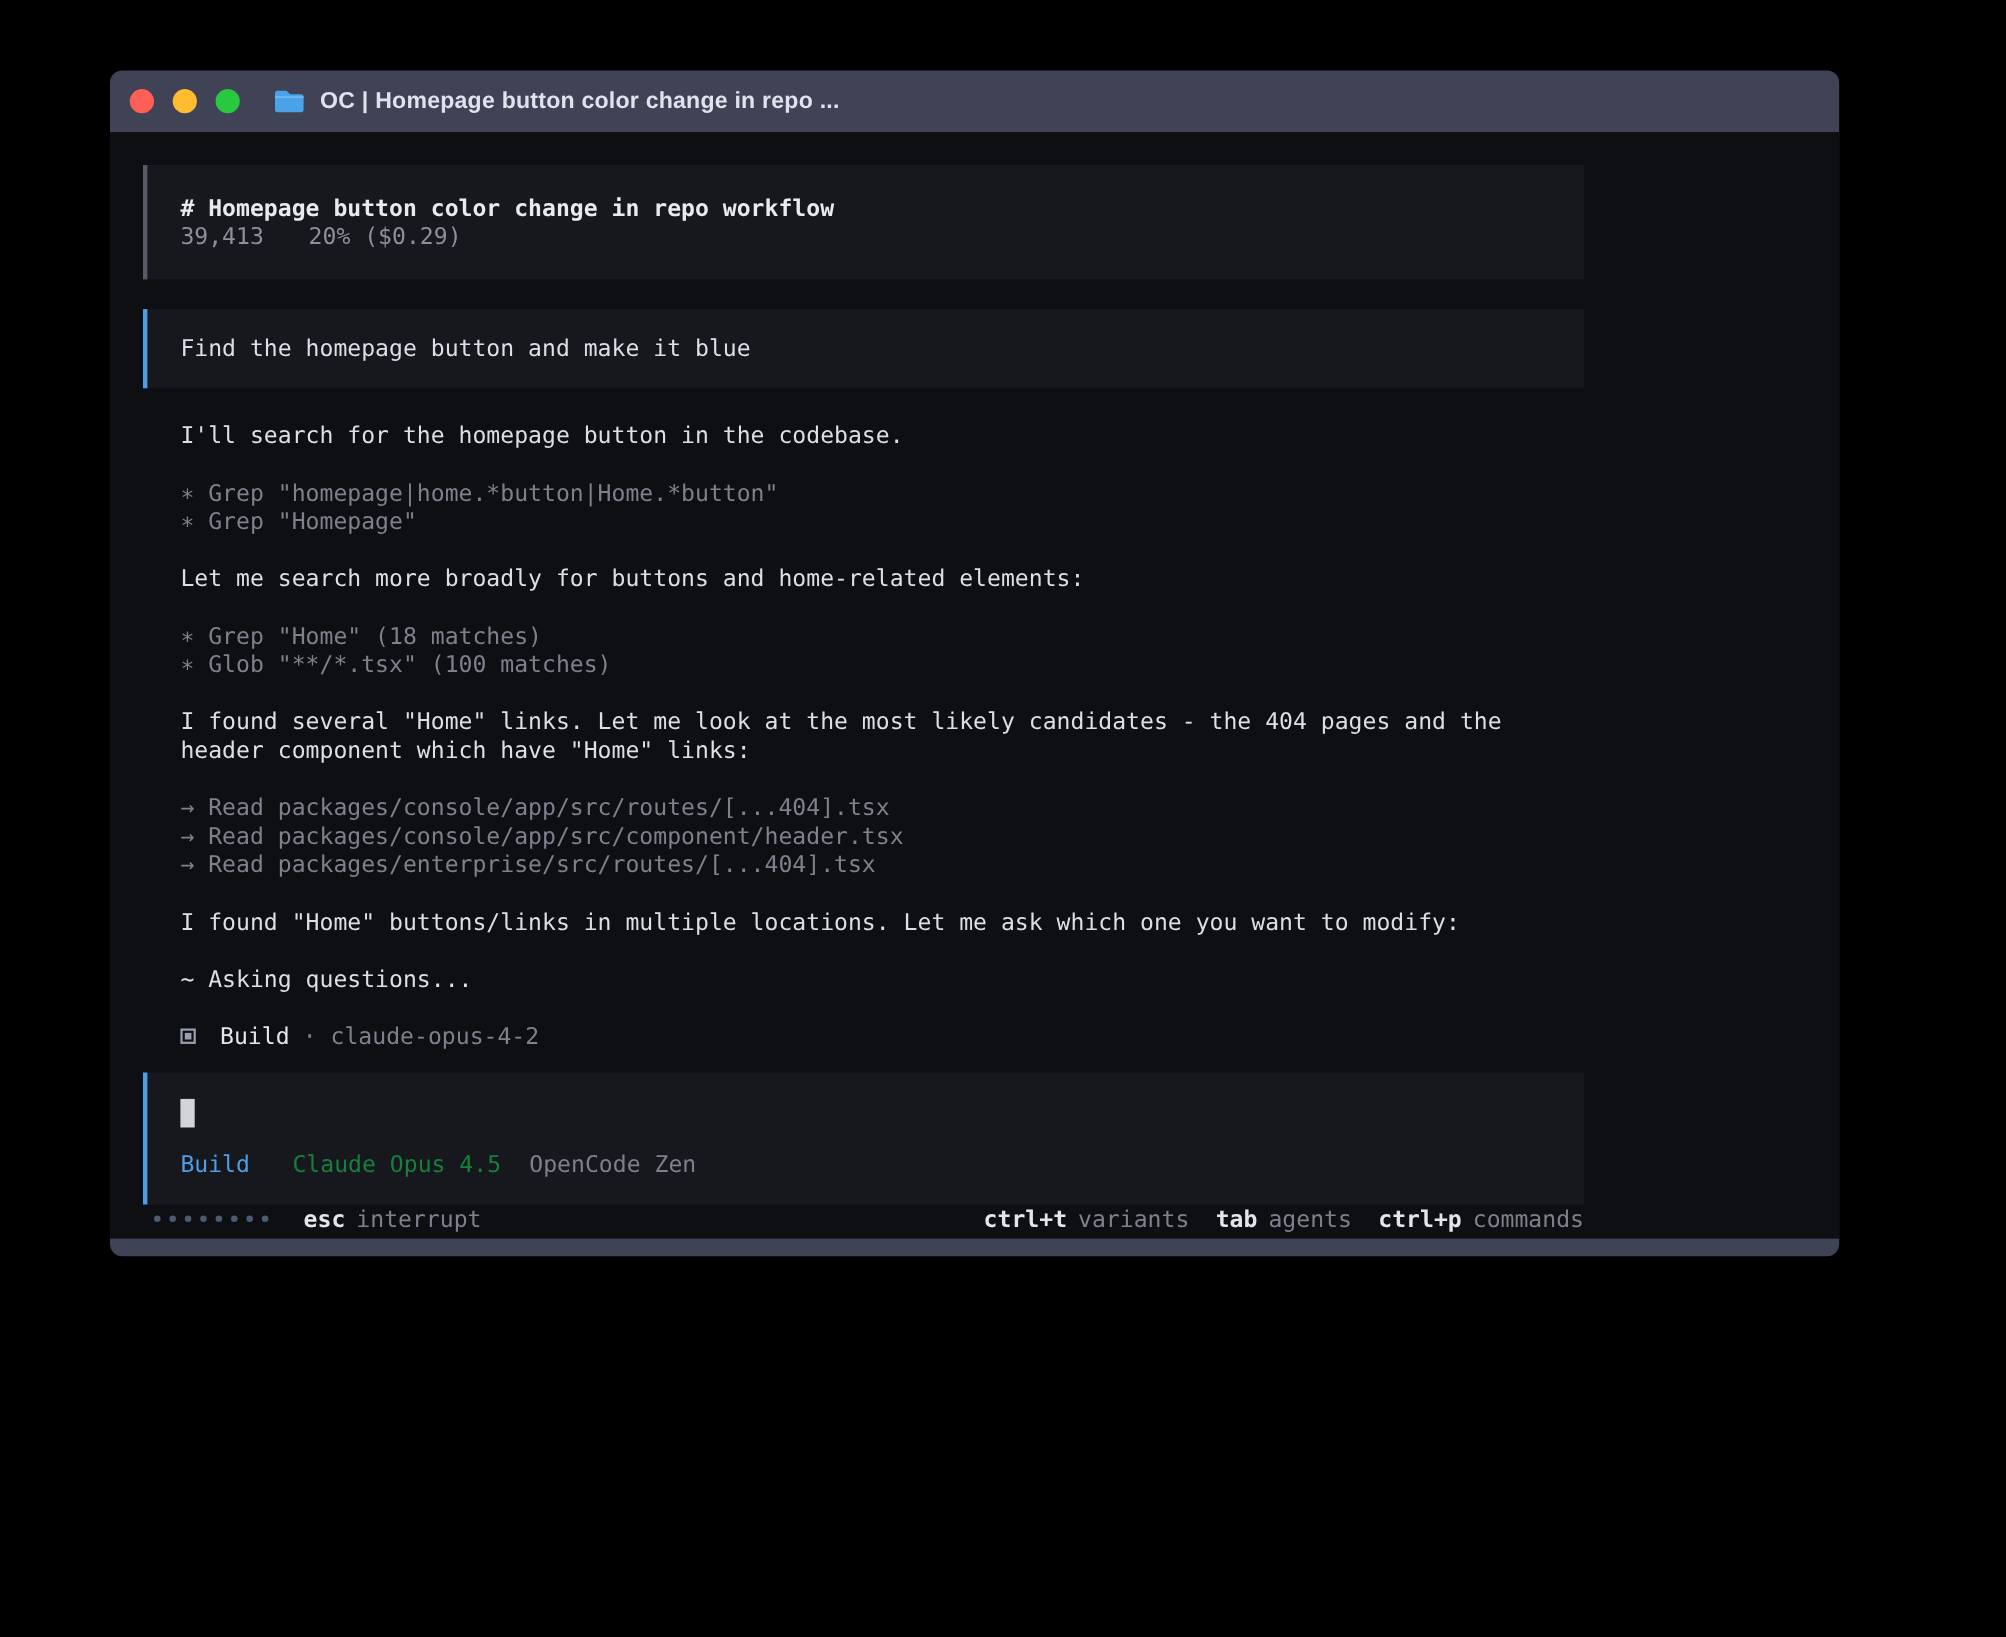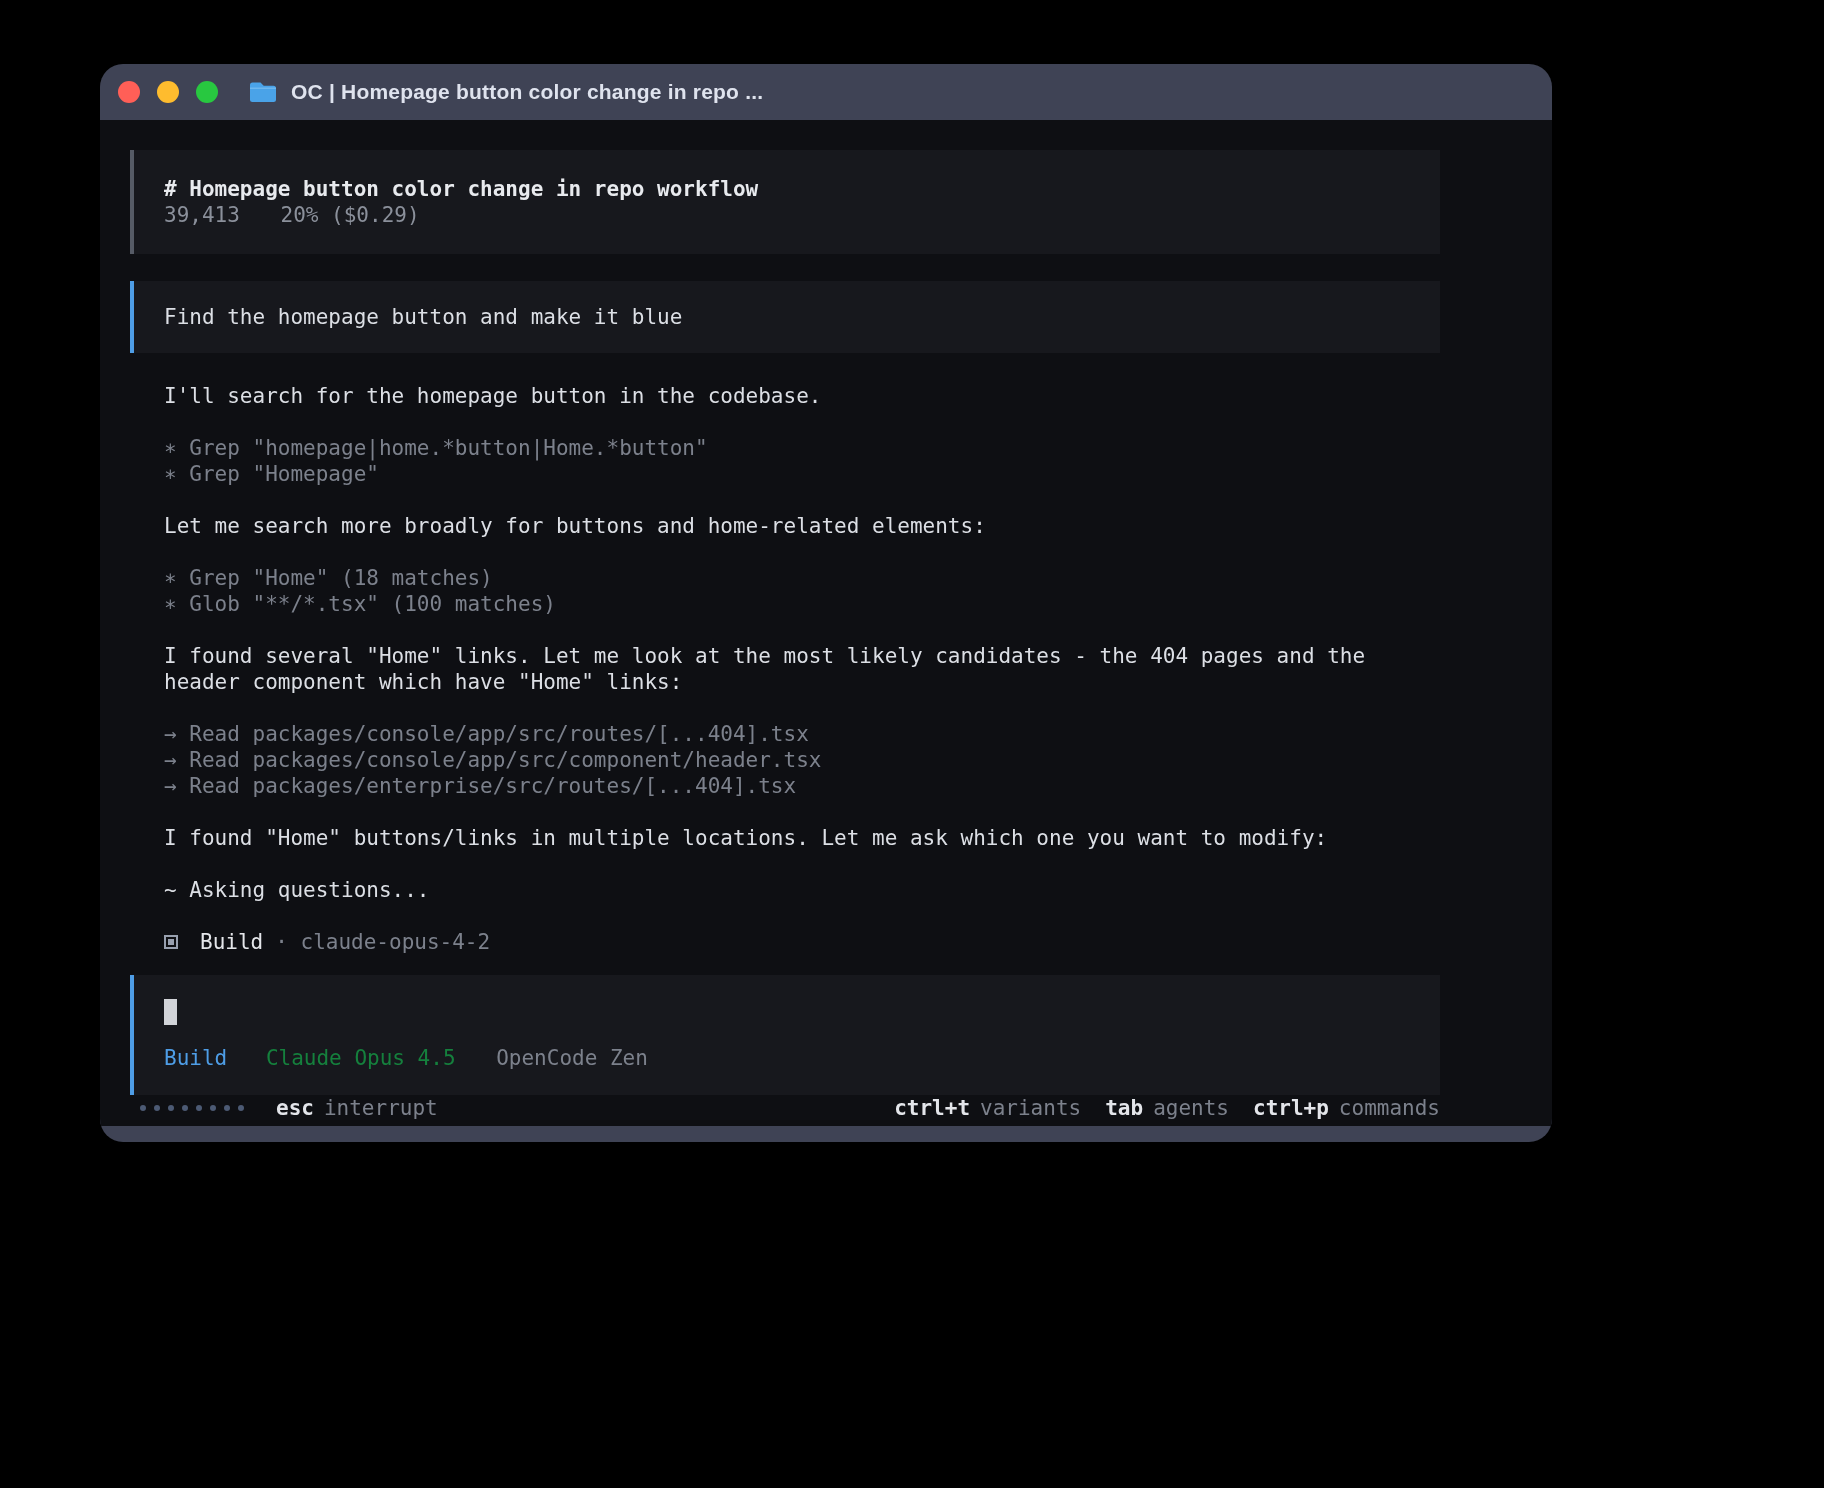--- a/index.html
+++ b/index.html
@@ -1,21 +1,21 @@
 <!DOCTYPE html>
 <html><head>
 <meta charset="utf-8">
 <style>
   * { margin:0; padding:0; box-sizing:border-box; }
   html,body { width:1824px; height:1488px; background:#000; overflow:hidden; }
   body { font-family:"DejaVu Sans Mono", monospace; }
 
   .window {
-    position:absolute; left:100px; top:64px; width:1452px; height:1078px;
-    background:#3f4355; border-radius:23px; overflow:hidden;
+    position:absolute; left:100px; top:64px; width:1572px; height:1078px;
+    background:#3f4355; border-radius:11px; overflow:hidden;
   }
 
   
   .titlebar {
     height:56px; display:flex; align-items:center; padding:0 18px;
   }
   .lights { display:flex; align-items:center; gap:17px; }
   .light { width:22px; height:22px; border-radius:50%; }
   .light.red    { background:#ff5f57; }
   .light.yellow { background:#febc2e; }
@@ -66,21 +66,21 @@
   .agent-icon i { width:6px; height:6px; background:#98a0af; display:block; }
   .agent-name { color:#e4e6ea; }
   .agent-meta { color:#7c818c; margin-left:12px; }
 
   .input-block { margin-top:20px; padding-top:24px; padding-bottom:24px; }
   .cursor-row { height:26px; }
   .cursor { display:inline-block; width:13px; height:26px; background:#d2d4d9; vertical-align:top; }
   .input-footer { margin-top:20px; white-space:nowrap; }
   .mode { color:#4e9de6; }
   .model { color:#15803d; margin-left:26px; }
-  .provider { color:#7c818c; margin-left:28px; }
+  .provider { color:#7c818c; margin-left:13px; }
 
   
   .statusbar {
     margin-top:auto; display:flex; align-items:center; width:1310px;
   }
   .dots { display:flex; align-items:center; gap:8px; margin-left:10px; }
   .dots i { width:6px; height:6px; border-radius:50%; background:#4c5a74; display:block; }
   .esc-group { margin-left:32px; white-space:nowrap; }
   .key { color:#e3e5ea; font-weight:bold; }
   .hint-label { color:#7c818c; margin-left:10px; }

